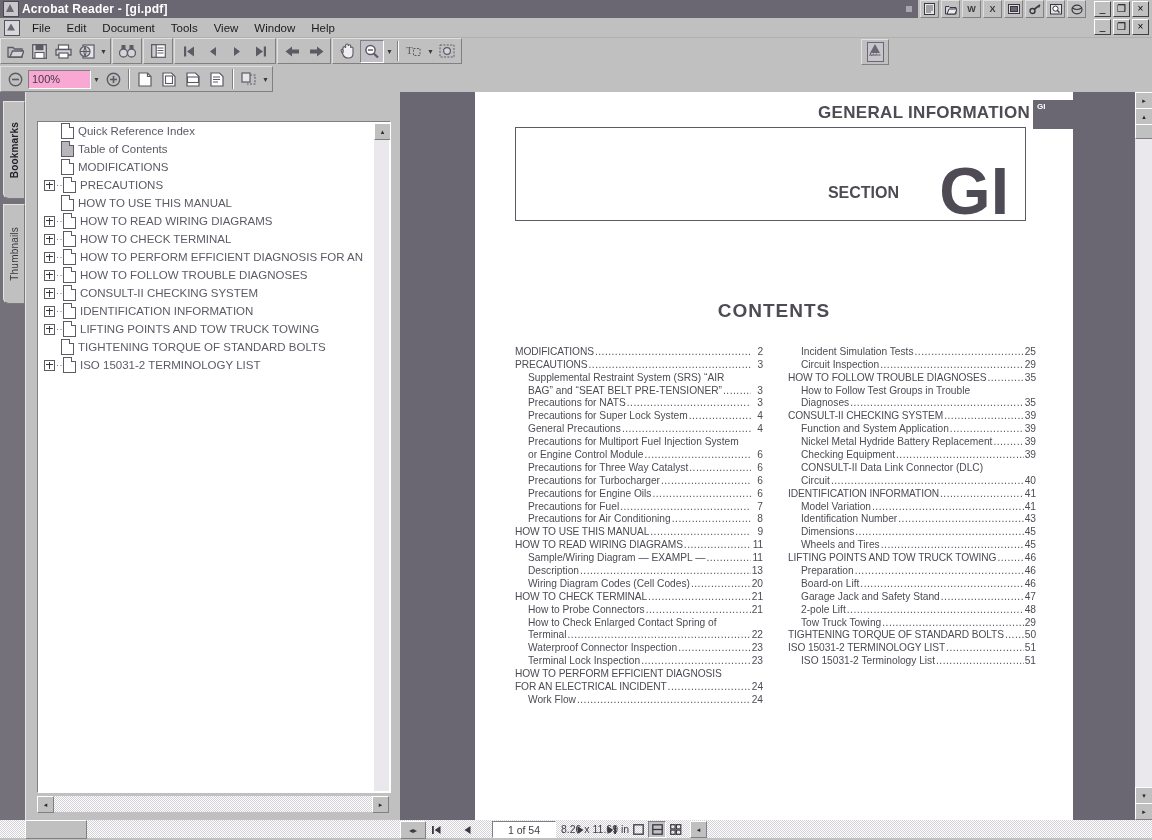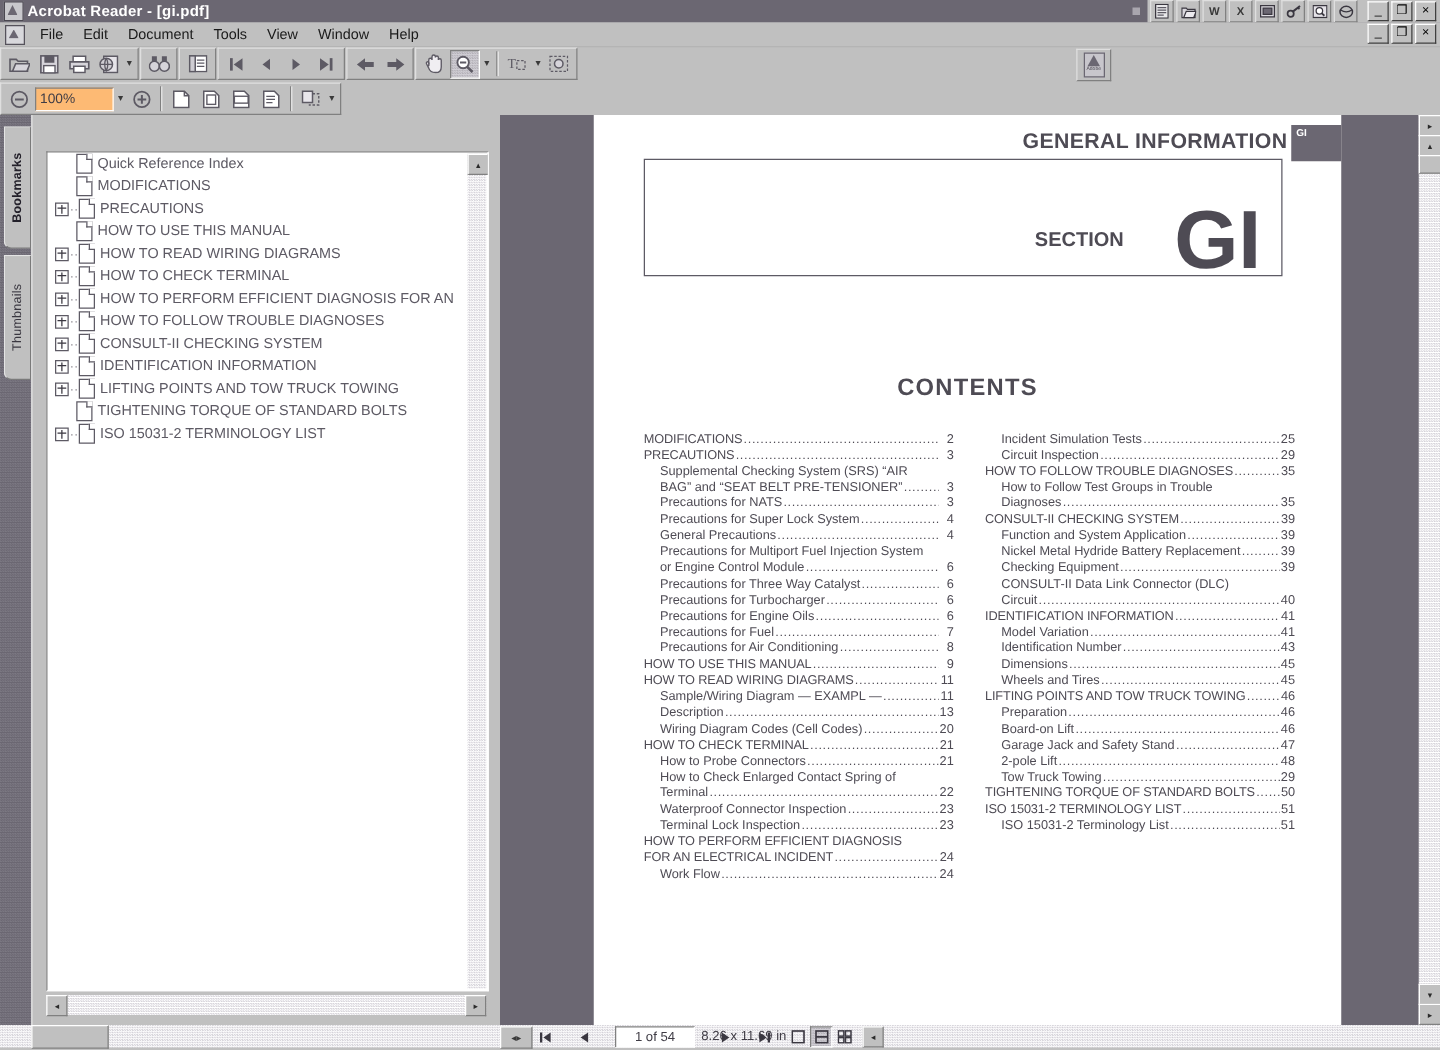--- a/index.html
+++ b/index.html
@@ -87,21 +87,21 @@
     border-top:1px solid #808080;border-left:1px solid #808080;
     border-right:1px solid #ffffff;border-bottom:1px solid #ffffff;
   }
   .tbtn svg{display:block;}
   .tsep{width:1px;height:20px;background:#808080;border-right:1px solid #ffffff;margin:0 3px;flex:none;}
   .caret{
     width:9px;height:21px;display:flex;align-items:center;justify-content:center;
     color:#3a3a3a;font-size:7px;flex:none;
   }
   .zoombox{
-    width:58px;height:17px;background:#fdba74;
+    width:58px;height:17px;background:#f9a8d4;
     border-top:1px solid #808080;border-left:1px solid #808080;
     border-right:1px solid #ffffff;border-bottom:1px solid #ffffff;
     display:flex;align-items:center;padding-left:3px;
     font-size:11px;color:#3f3c45;margin:0 1px;flex:none;
   }
   .adobe-badge{
     position:absolute;left:861px;top:39px;width:26px;height:24px;
     background:#c0c0c0;border-top:1px solid #dfdfdf;border-left:1px solid #dfdfdf;
     border-right:1px solid #808080;border-bottom:1px solid #808080;
     display:flex;align-items:center;justify-content:center;
@@ -585,20 +585,26 @@
         <div id="bm-rows">
             <div class="bm-row">
               <div class="bm-nogap"></div>
               <div class="bm-dots"></div>
               <div class="bm-pageicon"></div>
               <div class="bm-label">Quick Reference Index</div>
             </div>
             <div class="bm-row">
               <div class="bm-nogap"></div>
               <div class="bm-dots"></div>
+              <div class="bm-pageicon filled"></div>
+              <div class="bm-label">Table of Contents</div>
+            </div>
+            <div class="bm-row">
+              <div class="bm-nogap"></div>
+              <div class="bm-dots"></div>
               <div class="bm-pageicon"></div>
               <div class="bm-label">MODIFICATIONS</div>
             </div>
             <div class="bm-row">
               <div class="bm-plus"></div>
               <div class="bm-dots">··</div>
               <div class="bm-pageicon"></div>
               <div class="bm-label">PRECAUTIONS</div>
             </div>
             <div class="bm-row">
@@ -687,21 +693,21 @@
                 <span class="toc-label">MODIFICATIONS</span>
                 <span class="toc-leader">................................................................................</span>
                 <span class="toc-page">2</span>
               </div>
               <div class="toc-row l0">
                 <span class="toc-label">PRECAUTIONS</span>
                 <span class="toc-leader">................................................................................</span>
                 <span class="toc-page">3</span>
               </div>
               <div class="toc-row l1 nopage">
-                <span class="toc-label">Supplemental Checking System (SRS) “AIR</span>
+                <span class="toc-label">Supplemental Restraint System (SRS) “AIR</span>
                 <span class="toc-leader">................................................................................</span>
                 <span class="toc-page"></span>
               </div>
               <div class="toc-row l1">
                 <span class="toc-label">BAG” and “SEAT BELT PRE-TENSIONER”</span>
                 <span class="toc-leader">................................................................................</span>
                 <span class="toc-page">3</span>
               </div>
               <div class="toc-row l1">
                 <span class="toc-label">Precautions for NATS</span>

